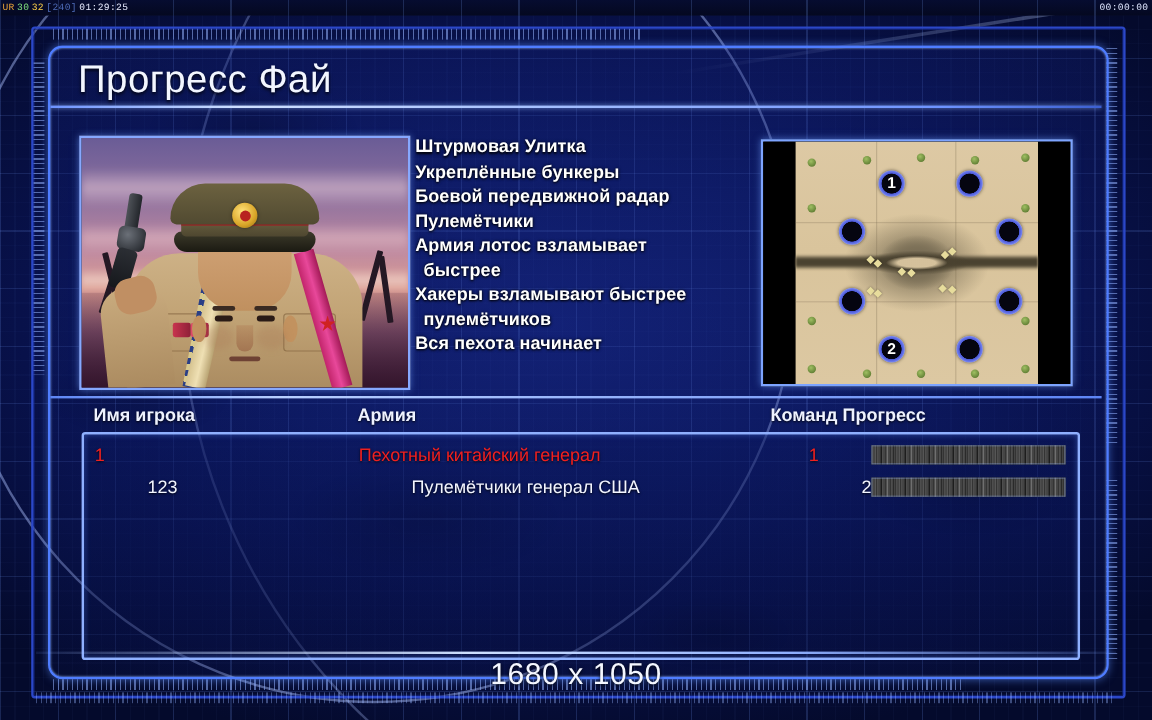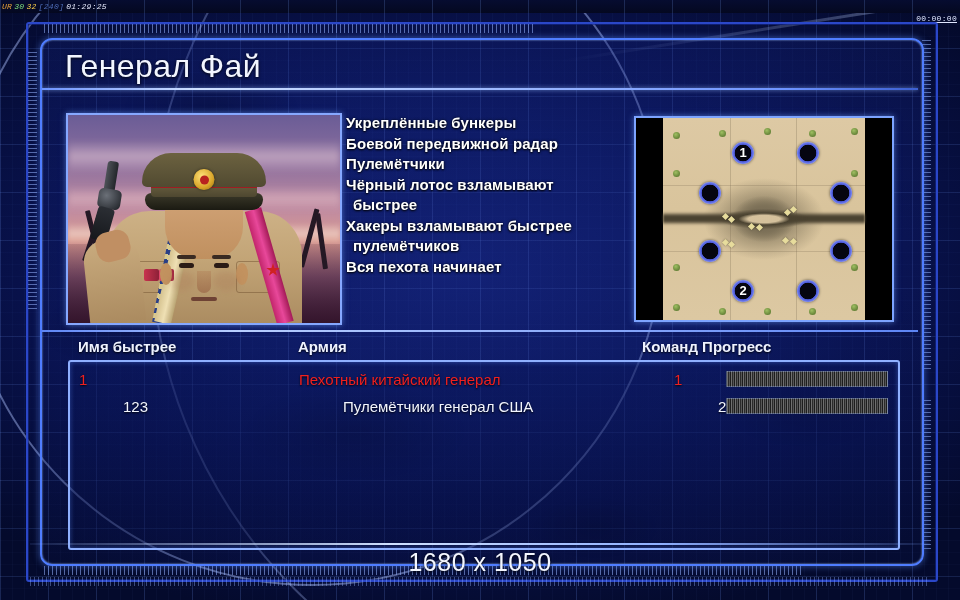--- a/index.html
+++ b/index.html
@@ -35,23 +35,23 @@
   #circ2{left:150px;top:-250px;width:980px;height:980px;border-color:rgba(175,195,255,.30);}
   .bg-diag{position:absolute;left:560px;top:60px;width:520px;height:3px;
      background:linear-gradient(90deg,rgba(190,210,255,0),rgba(190,210,255,.5));
      transform:rotate(-9deg);transform-origin:left center;}
 
   
   .hud{position:absolute;left:0;top:0;width:960px;height:13px;
        background:linear-gradient(#060c30,#040820);
        font-family:"Liberation Mono",monospace;font-size:8px;line-height:13px;
        letter-spacing:.3px;white-space:nowrap;}
-  .hud .seg{padding:0 1px;font-style:italic;}
+  .hud .seg{padding:0 1px;}
   .hud-left{position:absolute;left:1px;top:0;}
-  .hud-right{position:absolute;right:3px;top:12px;color:#dfe6ff;text-decoration:underline;}
+  .hud-right{position:absolute;right:3px;top:0;color:#dfe6ff;}
   .hud-grid{position:absolute;inset:0;
      background-image:repeating-linear-gradient(to right, rgba(110,150,230,.22) 0 1px, transparent 1px 48px);}
 
   
   .ruler-h{position:absolute;height:9px;
      background-image:repeating-linear-gradient(to right,
         rgba(150,180,255,.55) 0 1px, transparent 1px 4px);}
   .ruler-v{position:absolute;width:9px;
      background-image:repeating-linear-gradient(to bottom,
         rgba(150,180,255,.55) 0 1px, transparent 1px 4px);}
@@ -229,21 +229,21 @@
   <div class="ruler-h" style="left:44px;top:24px;width:490px;"></div>
   <div class="ruler-h" style="left:44px;top:566px;width:760px;"></div>
   <div class="ruler-v" style="left:28px;top:52px;height:260px;"></div>
   <div class="ruler-v" style="left:922px;top:40px;height:330px;"></div>
   <div class="ruler-v" style="left:922px;top:400px;height:150px;"></div>
 
   <div id="frame-main"></div>
   <div id="title-rule"></div>
   <div id="panel-rule"></div>
 
-  <div class="title">Генерал Фай</div>
+  <div class="title">Прогресс Фай</div>
 
   <div id="portrait-wrap">
     <div class="sky"></div>
     <div class="cloudband c1"></div>
     <div class="cloudband c2"></div>
     <div class="cloudband c3"></div>
     <div class="crowd"></div>
 
     <div class="rifle" style="left:14px;bottom:62px;height:62px;transform:rotate(18deg);"></div>
     <div class="rifle" style="left:30px;bottom:60px;height:54px;transform:rotate(-14deg);"></div>
@@ -283,24 +283,25 @@
     <div class="capbadge"></div>
 
     <div class="gunarm"></div>
     <div class="revolver-barrel"></div>
     <div class="revolver-cyl"></div>
     <div class="revolver-grip"></div>
     <div class="hand"></div>
   </div>
 
   <div id="abilities">
+      <div class="ab">Штурмовая Улитка</div>
       <div class="ab">Укреплённые бункеры</div>
       <div class="ab">Боевой передвижной радар</div>
       <div class="ab">Пулемётчики</div>
-      <div class="ab">Чёрный лотос взламывают</div>
+      <div class="ab">Армия лотос взламывает</div>
       <div class="ab cont">быстрее</div>
       <div class="ab">Хакеры взламывают быстрее</div>
       <div class="ab cont">пулемётчиков</div>
       <div class="ab">Вся пехота начинает</div>
     </div>
 
   <div id="map-frame">
     <div id="map-inner">
       <div id="map-terrain">
         <div class="map-vblock" style="left:33%;"></div>
@@ -343,21 +344,21 @@
           <div class="start" style="left: 167px; top: 122px;"></div>
           <div class="start" style="left: 69px; top: 162px;">
             <span>2</span>
           </div>
           <div class="start" style="left: 134px; top: 162px;"></div>
         </div>
     </div>
   </div>
 
   <div id="tbl-head">
-    <div class="th" id="th-name">Имя быстрее</div>
+    <div class="th" id="th-name">Имя игрока</div>
     <div class="th" id="th-army">Армия</div>
     <div class="th" id="th-prog">Команд Прогресс</div>
   </div>
 
   <div id="list-box">
       <div class="row" style="top: 6px;">
         <div class="cell c-name c-red">1</div>
         <div class="cell c-army c-red">Пехотный китайский генерал</div>
         <div class="cell c-slot c-red">1</div>
         <div class="bar" style="width: 160px;"></div>

